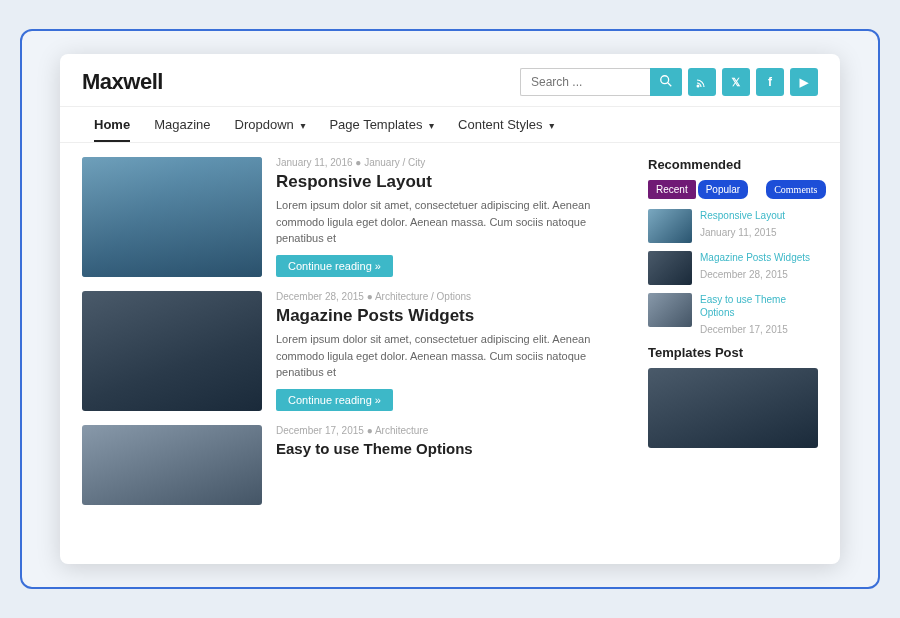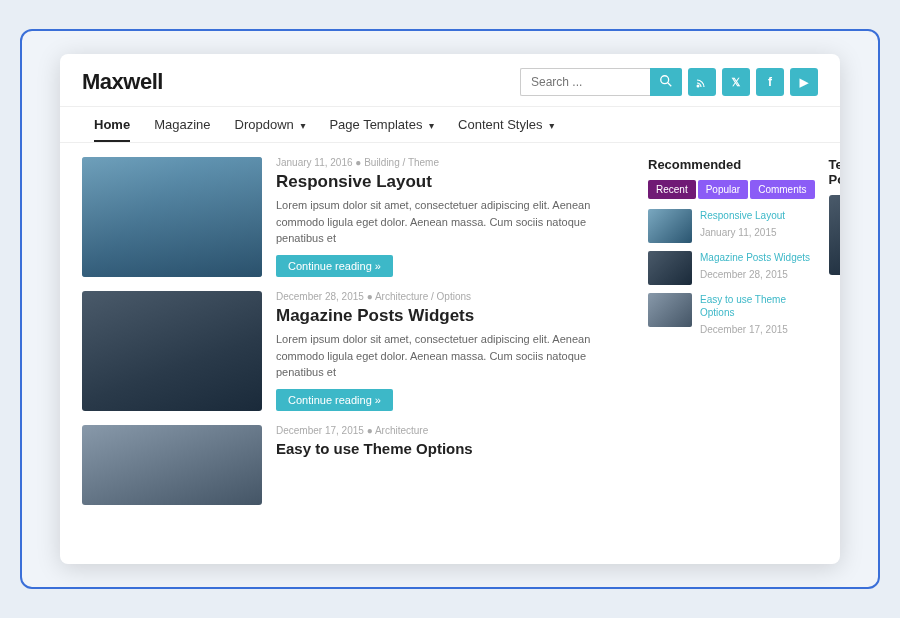--- a/index.html
+++ b/index.html
@@ -206,22 +206,22 @@
       font-size: 11px;
       cursor: pointer;
       border-radius: 2px;
     }
 
     
     .sidebar {
       width: 170px;
       min-width: 170px;
       display: flex;
-      flex-direction: row;
-      gap: 14px;
+      flex-direction: column;
+      gap: 0;
     }
     .sidebar-section-title {
       font-size: 13px;
       font-weight: 700;
       color: #222;
       margin-bottom: 8px;
     }
     .recommended-tabs {
       display: flex;
       gap: 0;
@@ -229,22 +229,23 @@
     }
     .rec-tab {
       padding: 4px 8px;
       font-size: 10px;
       cursor: pointer;
       border-radius: 2px;
       color: #fff;
       background: #701a75;
     }
     .rec-tab.inactive {
-      background: #8b5cf6;
+      background: #1d4ed8;
       color: #fff;
+      border-radius: 7px;
     }
     .rec-item {
       display: flex;
       gap: 8px;
       align-items: flex-start;
       margin-bottom: 8px;
     }
     .rec-thumb {
       width: 44px;
       min-width: 44px;
@@ -328,21 +329,21 @@
     <div class="main-content">
 
       <div class="posts-column">
 
         <div class="post-item">
           <div class="post-thumb thumb1"></div>
           <div class="post-body">
             <div class="post-meta">
               <span>January 11, 2016</span>
               <span> ● </span>
-              <span>Building / Theme</span>
+              <span>January / City</span>
             </div>
             <div class="post-title">Responsive Layout</div>
             <div class="post-excerpt">Lorem ipsum dolor sit amet, consectetuer adipiscing elit. Aenean commodo ligula eget dolor. Aenean massa. Cum sociis natoque penatibus et</div>
             <button class="read-more-btn">Continue reading »</button>
           </div>
         </div>
 
         <div class="post-item">
           <div class="post-thumb thumb2"></div>
           <div class="post-body">
@@ -371,21 +372,21 @@
 
       </div>
 
       <div class="sidebar">
 
         <div class="sidebar-section">
           <div class="sidebar-section-title">Recommended</div>
           <div class="recommended-tabs">
             <div class="rec-tab">Recent</div>
             <div class="rec-tab inactive" style="margin-left:2px;">Popular</div>
-            <div class="rec-tab inactive" style="margin-left:2px;">Comments</div>
+            <div class="rec-tab inactive" style="margin-left:18px;font-family:Liberation Serif, serif;">Comments</div>
           </div>
           <div class="rec-item">
             <div class="rec-thumb"></div>
             <div>
               <a class="rec-link">Responsive Layout</a>
               <span class="rec-date">January 11, 2015</span>
             </div>
           </div>
           <div class="rec-item">
             <div class="rec-thumb rt2"></div>

